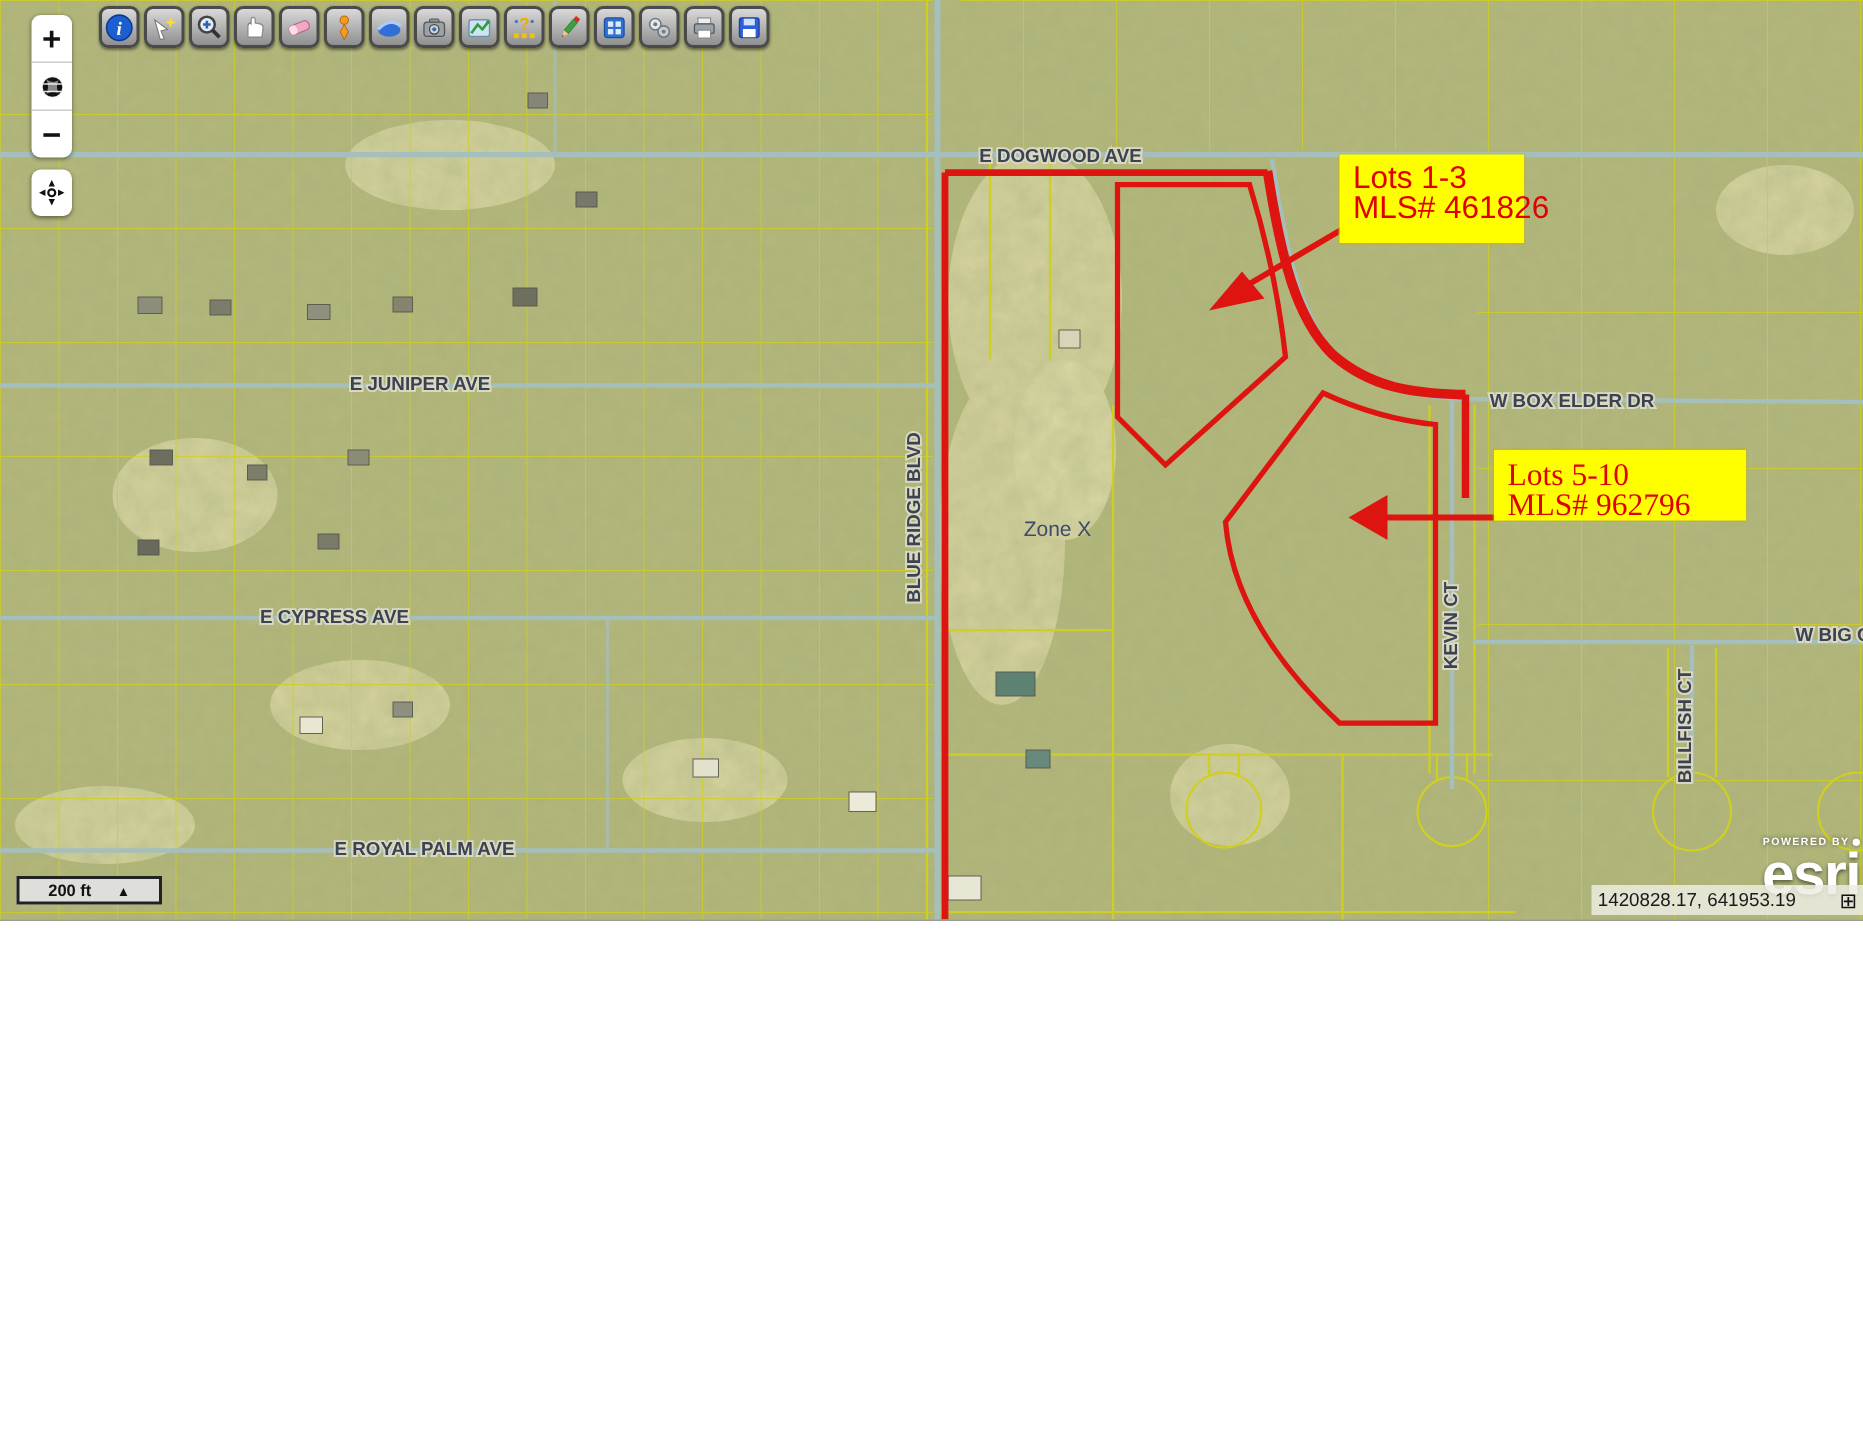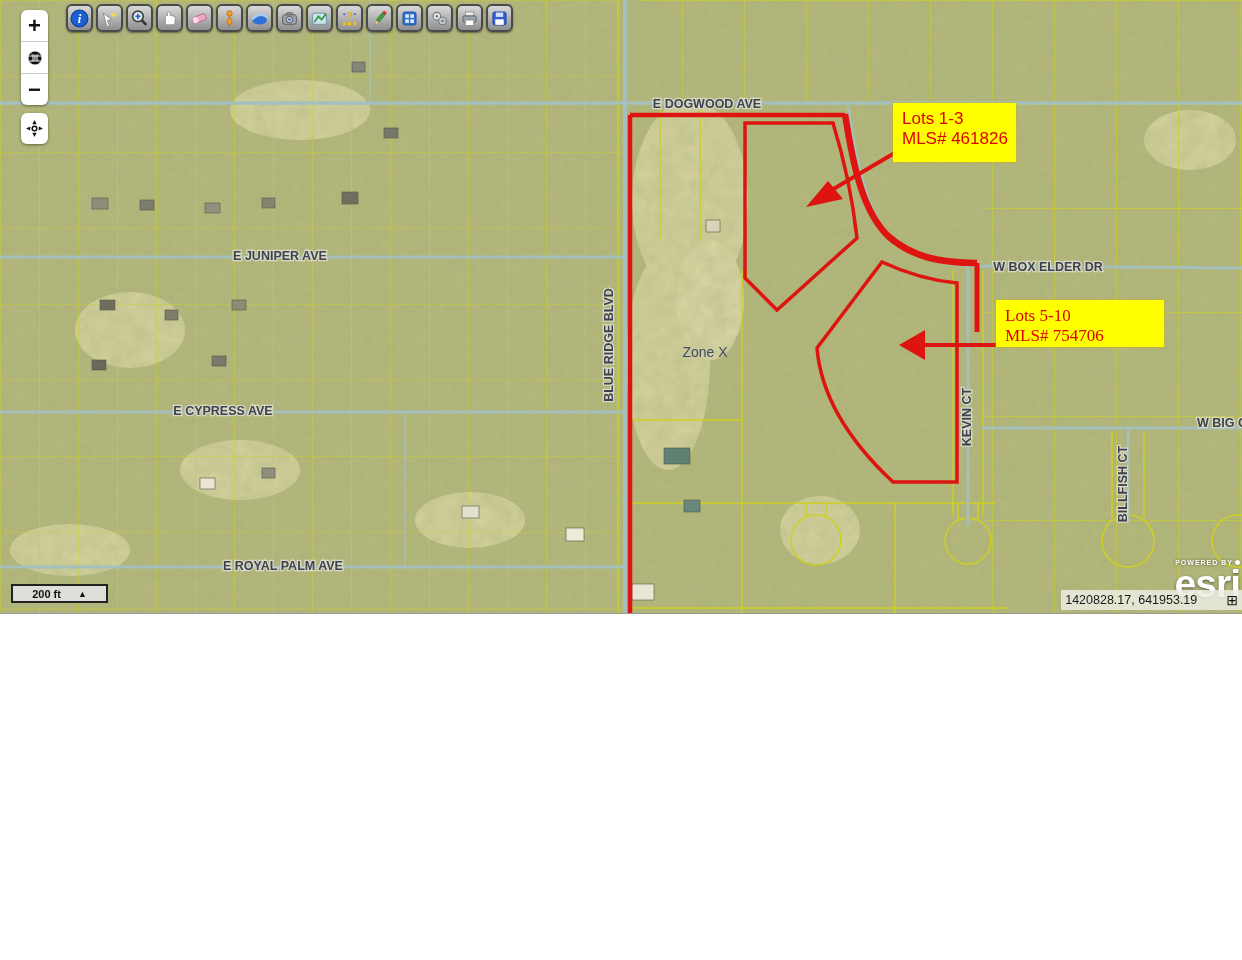--- a/index.html
+++ b/index.html
@@ -16,21 +16,21 @@
 
   
   .zoompanel{position:absolute;left:21px;top:10px;width:27px;background:#fff;border-radius:6px;
              box-shadow:0 1px 3px rgba(0,0,0,.45);z-index:30;overflow:hidden;}
   .zcell{height:31px;display:flex;align-items:center;justify-content:center;font-size:22px;font-weight:bold;color:#111;cursor:pointer;}
   .zcell + .zcell{border-top:1px solid #ccc;}
   .homebtn{position:absolute;left:21px;top:113px;width:27px;height:31px;background:#fff;border-radius:6px;
            box-shadow:0 1px 3px rgba(0,0,0,.45);display:flex;align-items:center;justify-content:center;cursor:pointer;z-index:30;}
 
   
-  .callout{position:absolute;background:#ffff00;color:#e00000;font-size:17px;line-height:20px;
+  .callout{position:absolute;background:#ffff00;color:#e00000;font-size:21px;line-height:20px;
            padding:6px 9px 5px 9px;z-index:20;white-space:nowrap;box-shadow:0 0 0 1px rgba(200,180,0,.4);}
   .callout div{pointer-events:none;}
 
   
   .scalebar{position:absolute;left:11px;top:584px;width:97px;height:19px;background:#dededa;
             border:2px solid #222;box-sizing:border-box;display:flex;align-items:center;justify-content:center;
             gap:17px;font-size:11px;font-weight:bold;color:#111;z-index:25;cursor:pointer;}
   .scalebar .tri{font-size:9px;}
 
   
@@ -174,21 +174,21 @@
     </g>
     <text x="705" y="357" font-family="Liberation Sans, sans-serif" font-size="14" fill="#3f4a6e" text-anchor="middle">Zone X</text>
   </svg>
 
   <div class="callout" style="left:893px;top:103px;width:105px;height:48px;">
     <div>Lots 1-3</div>
     <div>MLS# 461826</div>
   </div>
   <div class="callout" style="left:996px;top:300px;width:150px;height:36px;font-family:Liberation Serif, serif;">
     <div>Lots 5-10</div>
-    <div>MLS# 754706</div>
+    <div>MLS# 962796</div>
   </div>
 
   <div class="toolbar">
     <div class="tbtn">
       <svg width="19" height="19" viewBox="0 0 18 18">
           <circle cx="9" cy="9" r="8" fill="#1b5fd0" stroke="#0c3a8c"></circle>
           <text x="9" y="13.5" font-size="12" font-weight="bold" font-family="Liberation Serif,serif" font-style="italic" fill="#fff" text-anchor="middle">i</text>
         </svg>
     </div>
     <div class="tbtn">

